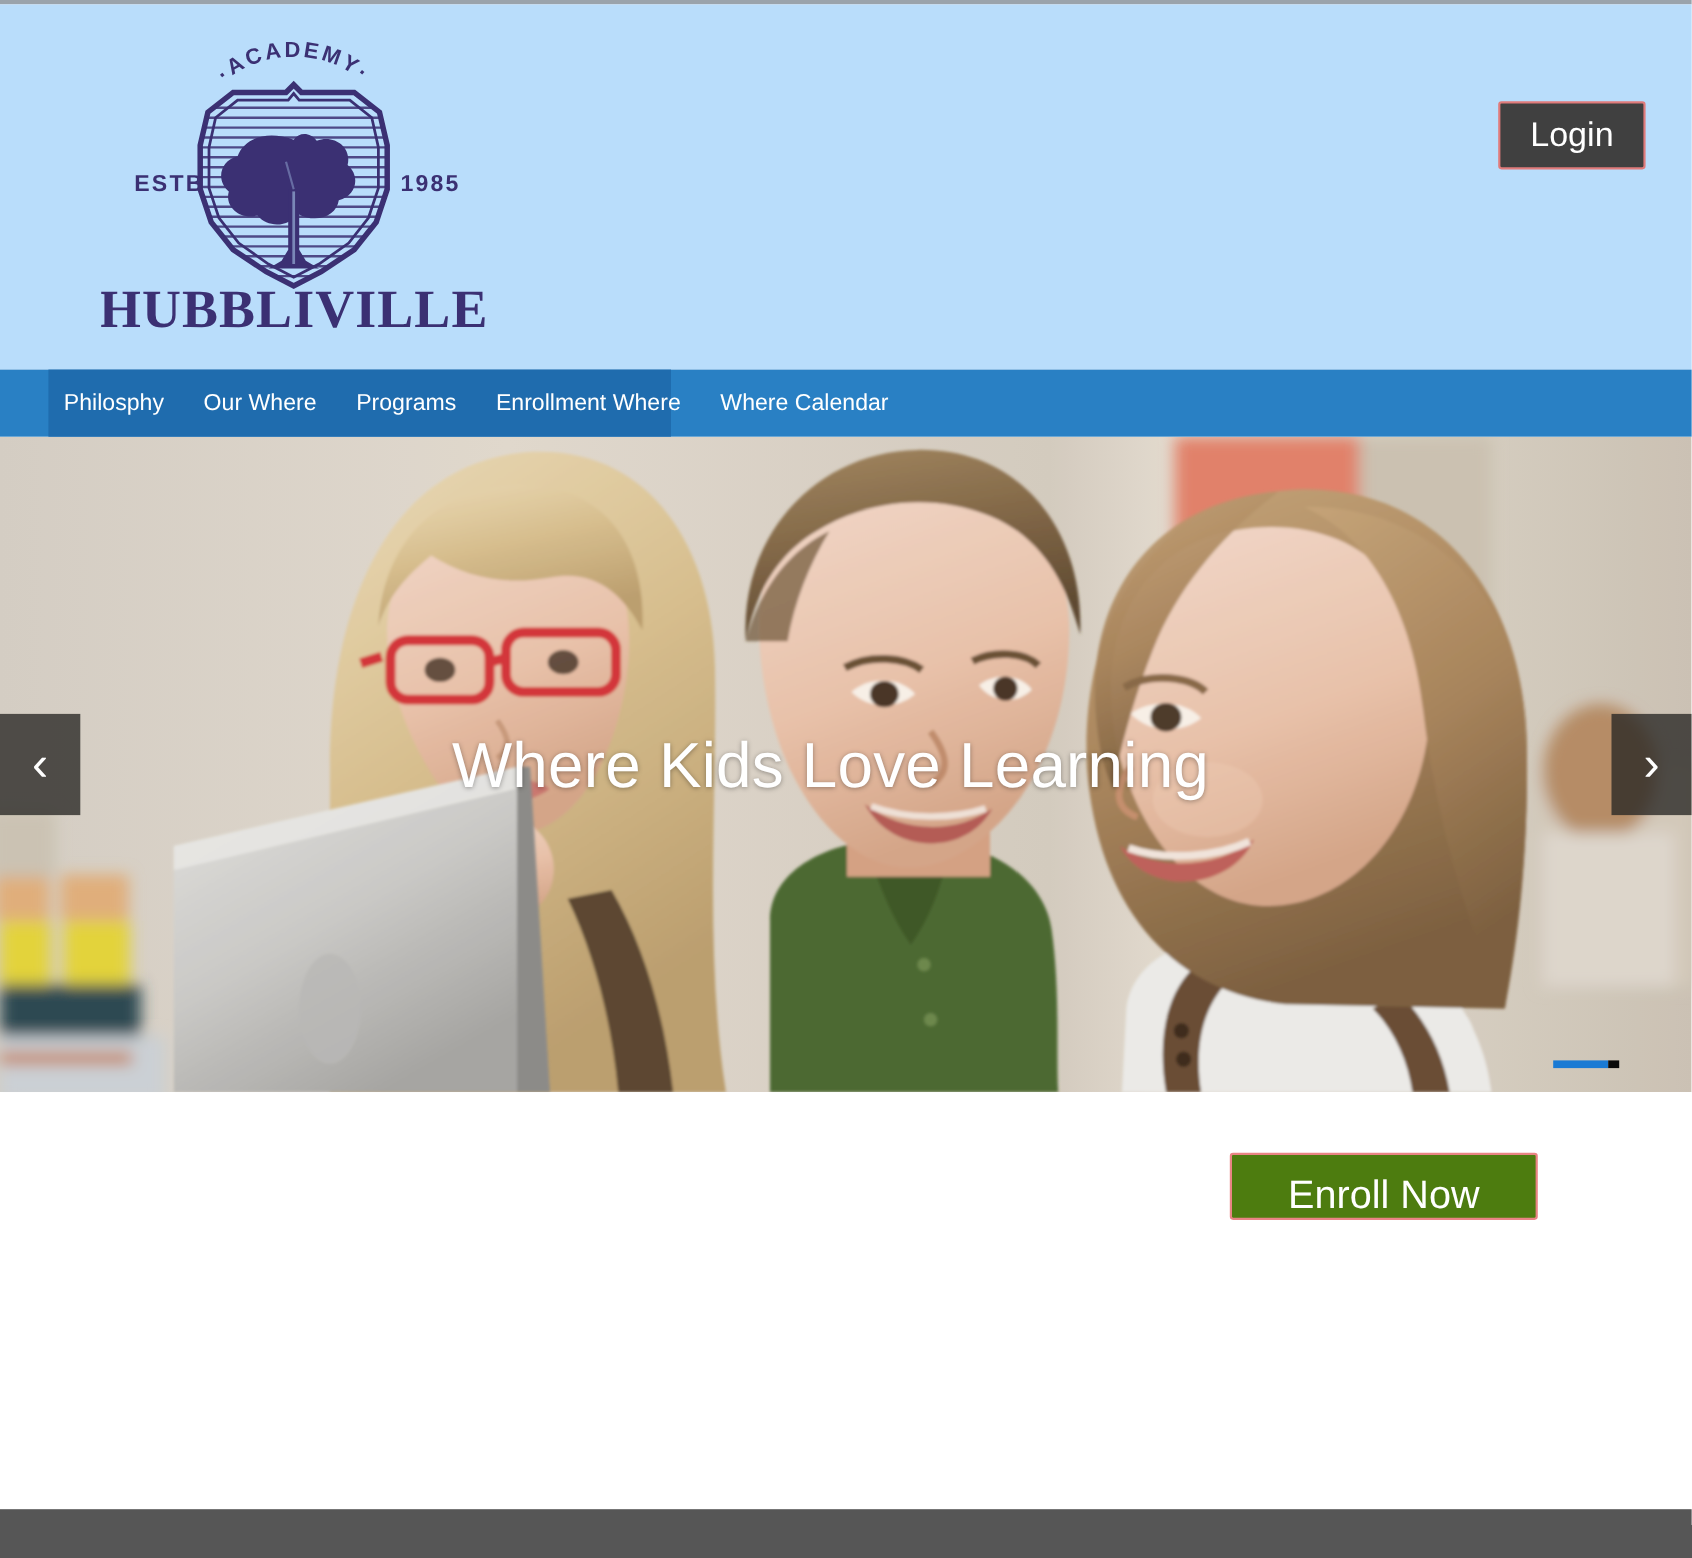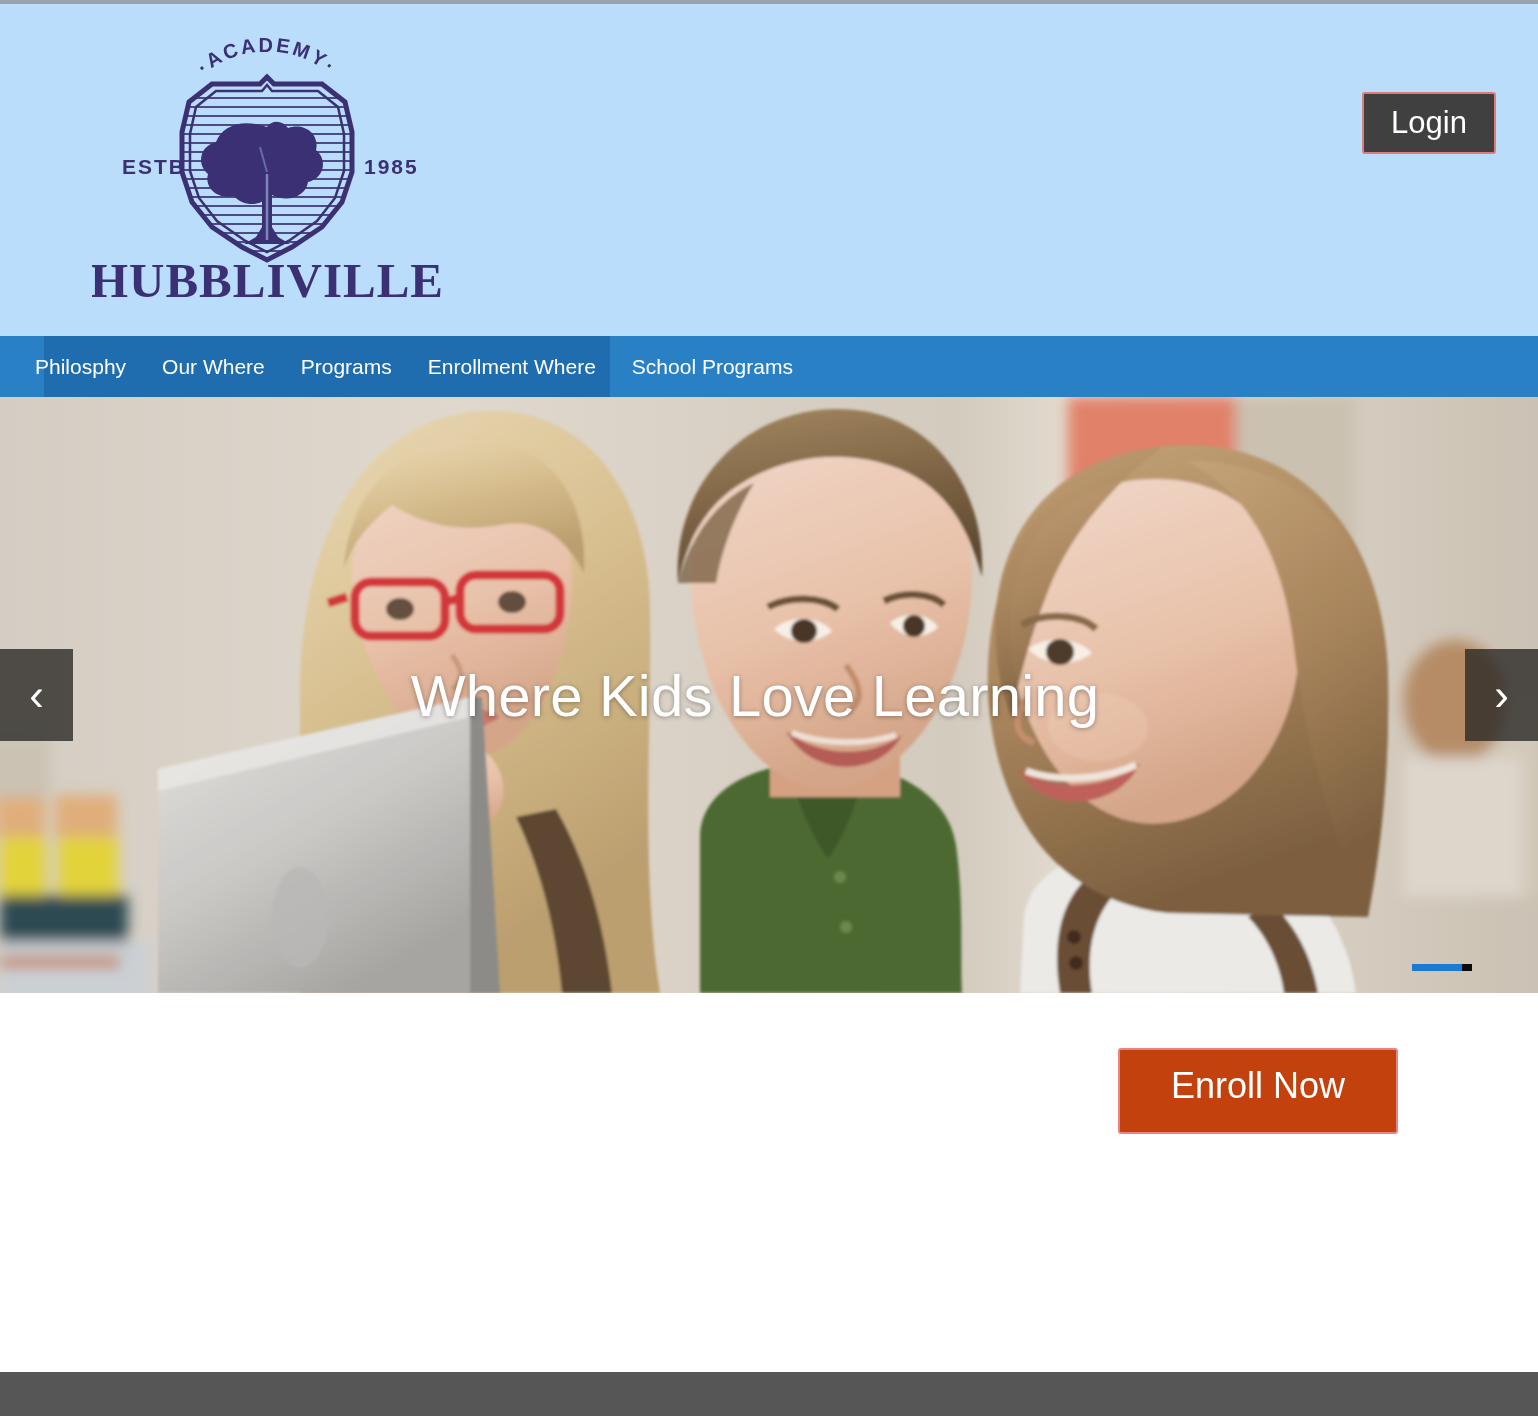--- a/index.html
+++ b/index.html
@@ -47,21 +47,21 @@
     position:absolute; top:336px; left:0; width:1538px; height:61px;
     background:#2980c4;
   }
   .nav-band {
     position:absolute; left:44px; top:0; width:566px; height:61px;
     background:#1f6cae;
   }
   .nav-list {
     position:absolute; left:0; top:0; height:61px;
     display:flex; align-items:center;
-    padding-left:35px;
+    padding-left:58px;
   }
   .nav-item {
     color:#ffffff;
     font-size:21px;
     line-height:61px;
     white-space:nowrap;
     cursor:pointer;
     position:relative;
     z-index:3;
   }
@@ -120,22 +120,22 @@
     position:absolute; left:42px; top:100px;
     width:1000px;
     color:#131c4a;
     font-size:43px;
     font-weight:400;
     line-height:1.55;
     font-family:"Liberation Sans", sans-serif;
   }
   .enroll-btn {
     position:absolute; left:1118px; top:55px;
-    width:280px; height:86px;
-    background:#c2410c;
+    width:280px; height:61px;
+    background:#4d7c0f;
     border:2px solid #e98484;
     border-radius:3px;
     color:#ffffff;
     font-size:36px;
     font-weight:400;
     line-height:72px;
     text-align:center;
     cursor:pointer;
     font-family:"Liberation Sans", sans-serif;
   }
@@ -220,21 +220,21 @@
     <div class="login-btn">Login</div>
   </div>
 
   <div class="navbar">
     <div class="nav-band"></div>
     <div class="nav-list">
       <div class="nav-item">Philosphy</div>
       <div class="nav-item">Our Where</div>
       <div class="nav-item">Programs</div>
       <div class="nav-item">Enrollment Where</div>
-      <div class="nav-item">School Programs</div>
+      <div class="nav-item">Where Calendar</div>
     </div>
   </div>
 
   <div class="hero">
 
     <svg class="hero-photo" viewBox="0 0 1538 596" preserveAspectRatio="none">
       <defs>
         <linearGradient id="wallG" x1="0" y1="0" x2="1" y2="0">
           <stop offset="0" stop-color="#d9d3c9"></stop>
           <stop offset="0.30" stop-color="#e5ded3"></stop>

